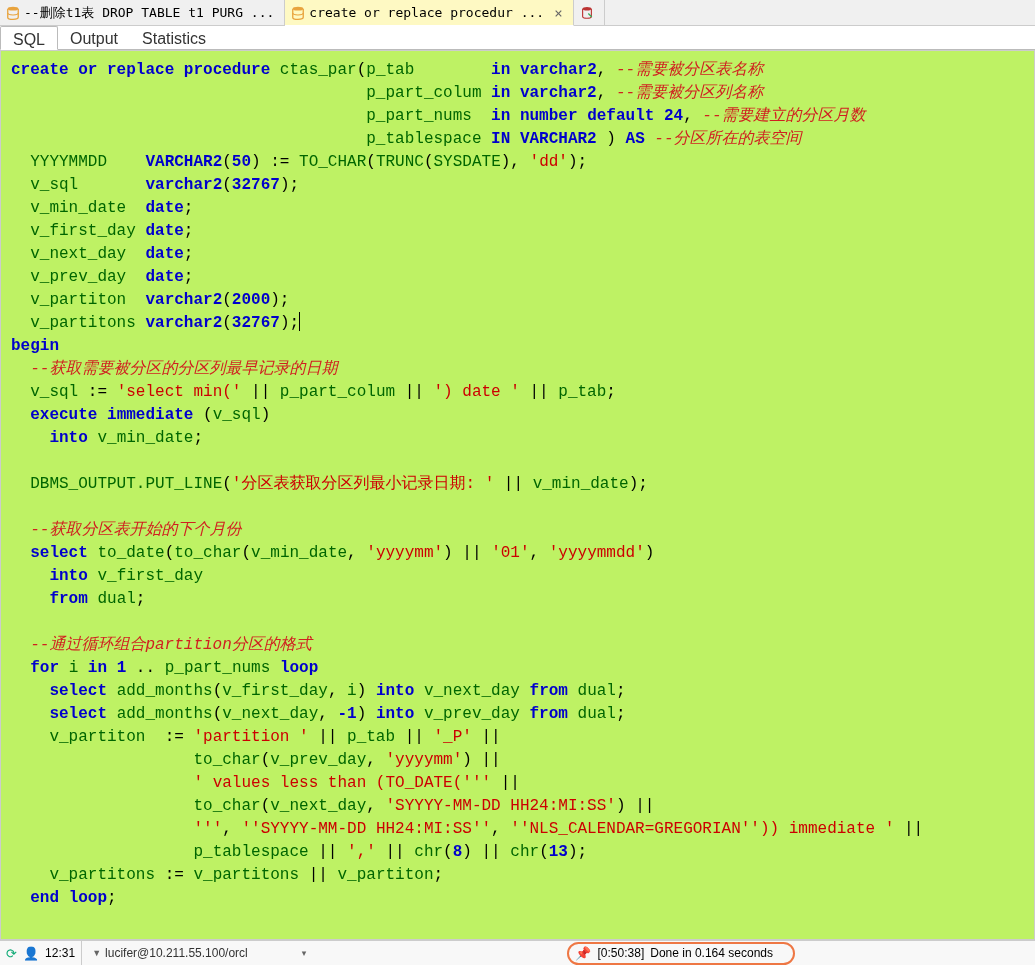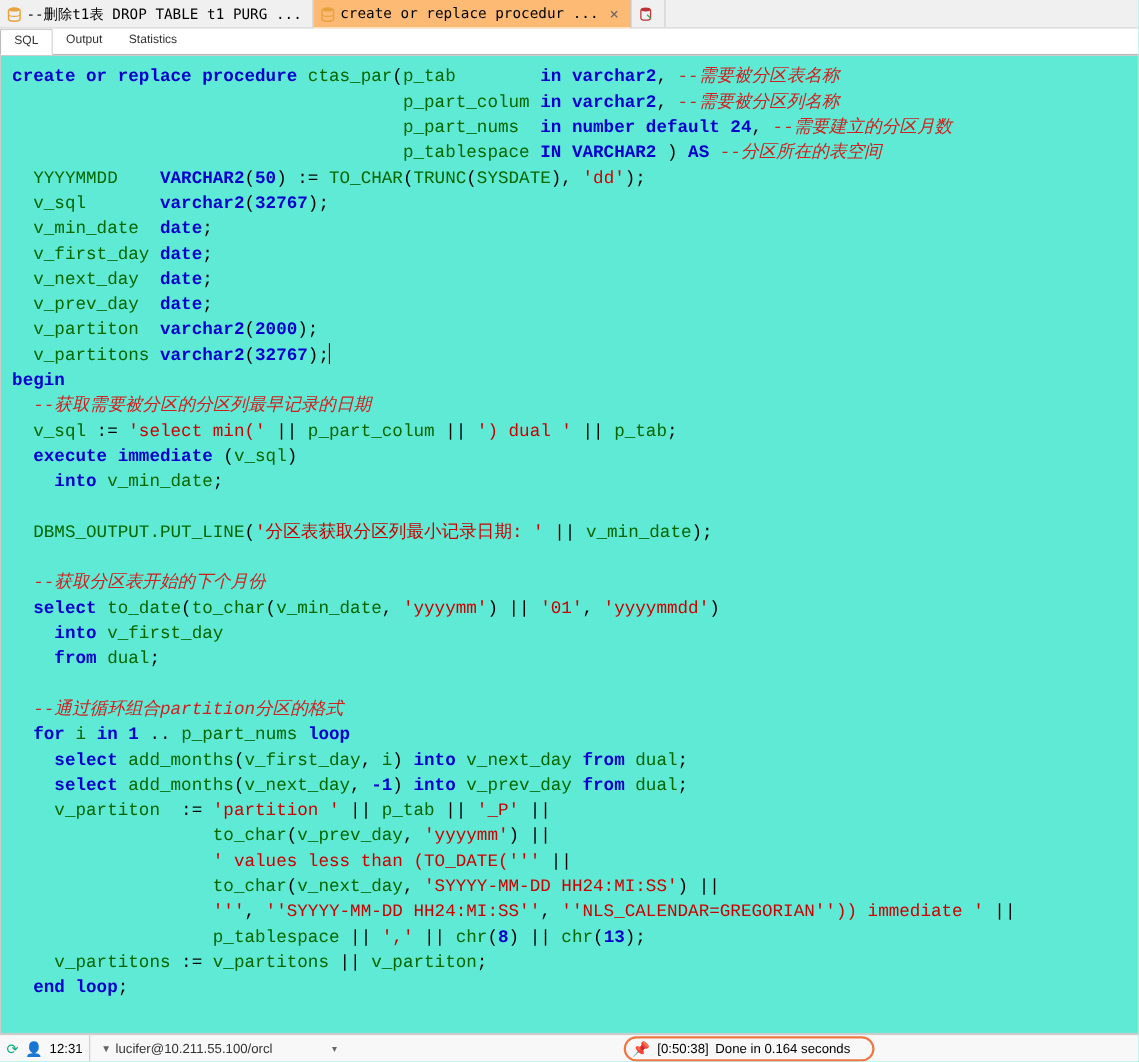--- a/index.html
+++ b/index.html
@@ -1,29 +1,29 @@
 <!DOCTYPE html>
 <html><head>
 <meta charset="utf-8">
 <style>
   * { box-sizing: border-box; margin: 0; padding: 0; }
   body { font-family: "Consolas", "Courier New", monospace; font-size: 14px; background: #fff; width: 1035px; height: 965px; overflow: hidden; position: relative; }
   
   .tab-bar { display: flex; height: 26px; background: #f0f0f0; border-bottom: 1px solid #ccc; }
   .file-tab { display: flex; align-items: center; padding: 3px 10px 3px 6px; font-size: 13px; border-right: 1px solid #ccc; gap: 4px; cursor: pointer; font-family: "Consolas", monospace; }
-  .file-tab.active { background: #fdba74; border-bottom: 1px solid #fff; margin-bottom: -1px; text-align: center; }
+  .file-tab.active { background: #fef9c3; border-bottom: 1px solid #fff; margin-bottom: -1px; text-align: center; }
   .file-tab .icon { width: 14px; height: 14px; display: inline-flex; align-items: center; justify-content: center; }
   .file-tab .close { margin-left: 6px; color: #666; font-size: 14px; }
   .icon-db svg, .icon-edit svg { width: 14px; height: 14px; }
   
-  .sub-tab-bar { display: flex; height: 24px; background: #fff; border-bottom: 1px solid #bbb; font-family: "Segoe UI", sans-serif; font-size: 11px; }
+  .sub-tab-bar { display: flex; height: 24px; background: #fff; border-bottom: 1px solid #bbb; font-family: "Segoe UI", sans-serif; font-size: 16px; }
   .sub-tab { padding: 4px 12px; cursor: pointer; color: #333; }
   .sub-tab.active { border: 1px solid #bbb; border-bottom: 1px solid #fff; margin-bottom: -1px; border-radius: 2px 2px 0 0; background: #fff; }
   
-  .editor { background: #5eead4; width: 100%; height: calc(100% - 26px - 24px - 25px); overflow: hidden; border: 1px solid #ccc; }
+  .editor { background: #bef264; width: 100%; height: calc(100% - 26px - 24px - 25px); overflow: hidden; border: 1px solid #ccc; }
   .editor pre { padding: 8px 10px; font-family: "Consolas","Courier New",monospace; font-size: 16px; line-height: 23px; white-space: pre; color: #000; }
   
   .kw { color: #0000cc; font-weight: bold; }
   .dt { color: #0000cc; font-weight: bold; }
   .id { color: #006600; }
   .fn { color: #006600; }
   .str { color: #cc0000; }
   .num { color: #0000cc; font-weight: bold; }
   .cmt { color: #d02020; font-style: italic; }
   
@@ -87,21 +87,21 @@
   <span class="id">YYYYMMDD</span>    <span class="dt">VARCHAR2</span>(<span class="num">50</span>) := <span class="fn">TO_CHAR</span>(<span class="fn">TRUNC</span>(<span class="fn">SYSDATE</span>), <span class="str">'dd'</span>);
   <span class="id">v_sql</span>       <span class="dt">varchar2</span>(<span class="num">32767</span>);
   <span class="id">v_min_date</span>  <span class="dt">date</span>;
   <span class="id">v_first_day</span> <span class="dt">date</span>;
   <span class="id">v_next_day</span>  <span class="dt">date</span>;
   <span class="id">v_prev_day</span>  <span class="dt">date</span>;
   <span class="id">v_partiton</span>  <span class="dt">varchar2</span>(<span class="num">2000</span>);
   <span class="id">v_partitons</span> <span class="dt">varchar2</span>(<span class="num">32767</span>);<span class="cursor-line"></span>
 <span class="kw">begin</span>
   <span class="cmt">--获取需要被分区的分区列最早记录的日期</span>
-  <span class="id">v_sql</span> := <span class="str">'select min('</span> || <span class="id">p_part_colum</span> || <span class="str">') dual '</span> || <span class="id">p_tab</span>;
+  <span class="id">v_sql</span> := <span class="str">'select min('</span> || <span class="id">p_part_colum</span> || <span class="str">') date '</span> || <span class="id">p_tab</span>;
   <span class="kw">execute</span> <span class="kw">immediate</span> (<span class="id">v_sql</span>)
     <span class="kw">into</span> <span class="id">v_min_date</span>;
 
   <span class="id">DBMS_OUTPUT.PUT_LINE</span>(<span class="str">'分区表获取分区列最小记录日期: '</span> || <span class="id">v_min_date</span>);
 
   <span class="cmt">--获取分区表开始的下个月份</span>
   <span class="kw">select</span> <span class="fn">to_date</span>(<span class="fn">to_char</span>(<span class="id">v_min_date</span>, <span class="str">'yyyymm'</span>) || <span class="str">'01'</span>, <span class="str">'yyyymmdd'</span>)
     <span class="kw">into</span> <span class="id">v_first_day</span>
     <span class="kw">from</span> <span class="id">dual</span>;
 

